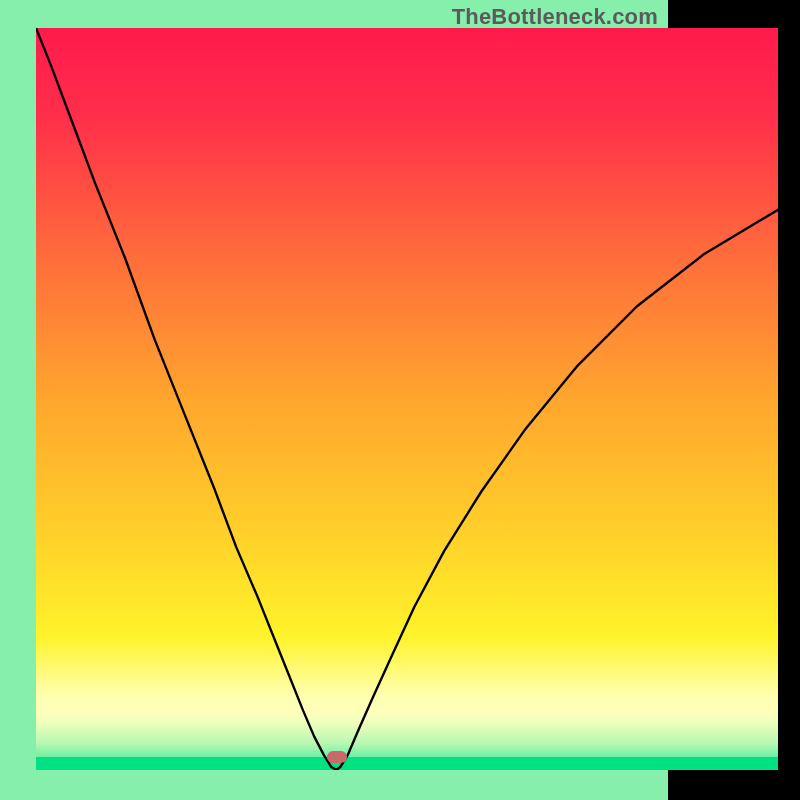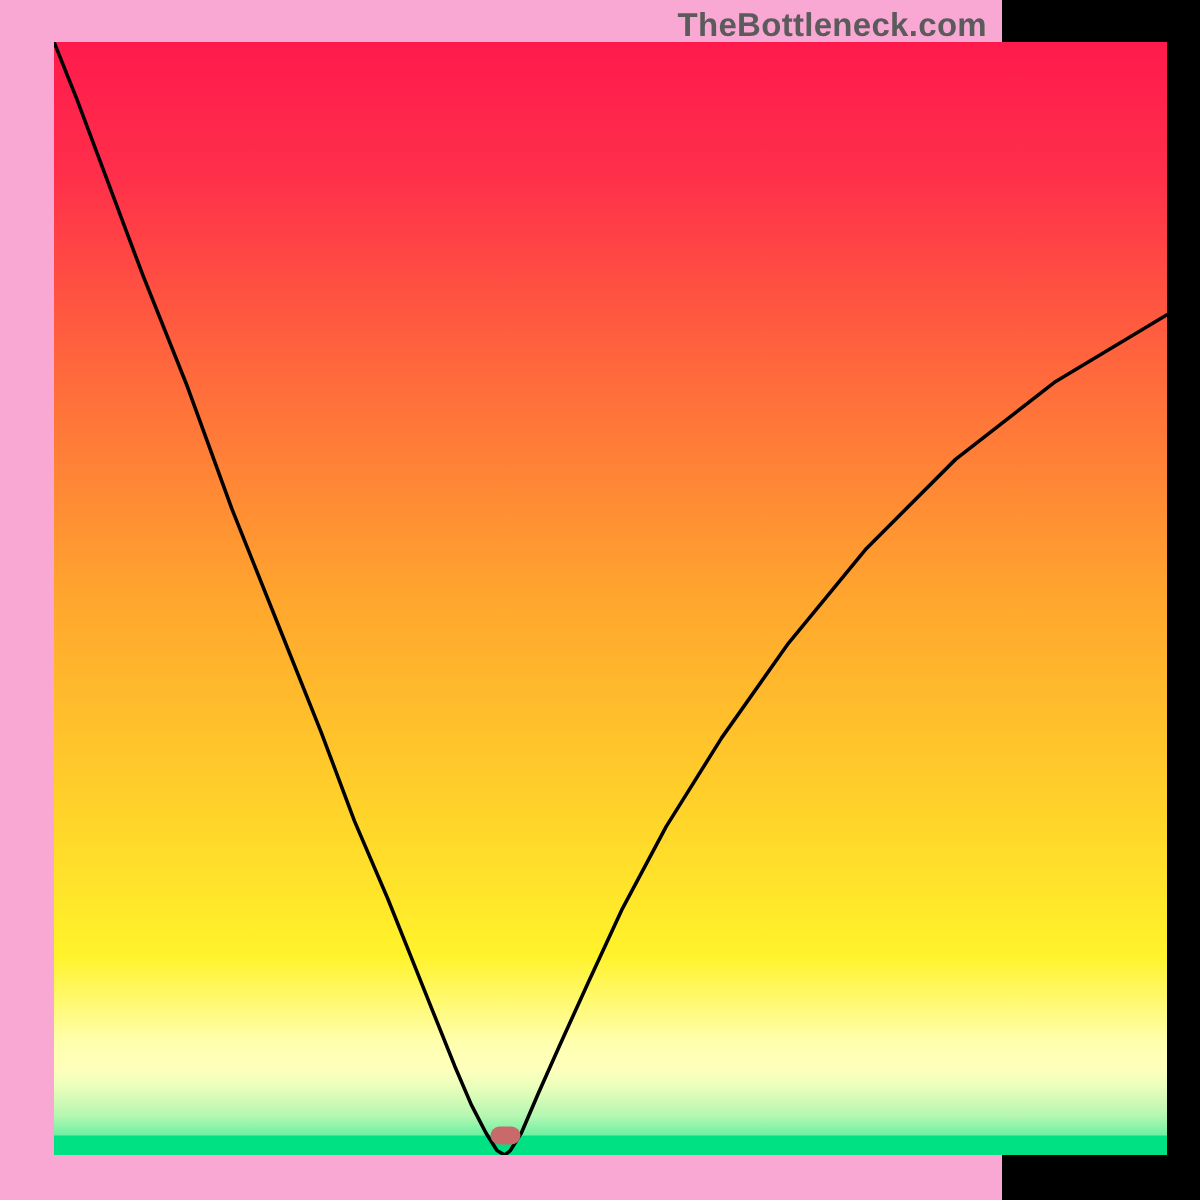--- a/index.html
+++ b/index.html
@@ -8,21 +8,21 @@
     width: 800px;
     height: 800px;
     overflow: hidden;
     background: #000;
     font-family: Arial, Helvetica, sans-serif;
   }
   .frame {
     position: relative;
     width: 668px;
     height: 800px;
-    background: #f9a8d4;
+    background: #86efac;
   }
   .watermark {
     position: absolute;
     top: 4px;
     right: 10px;
     color: #5b5b5b;
     font-size: 22px;
     font-weight: 600;
     letter-spacing: 0.2px;
     z-index: 9;

